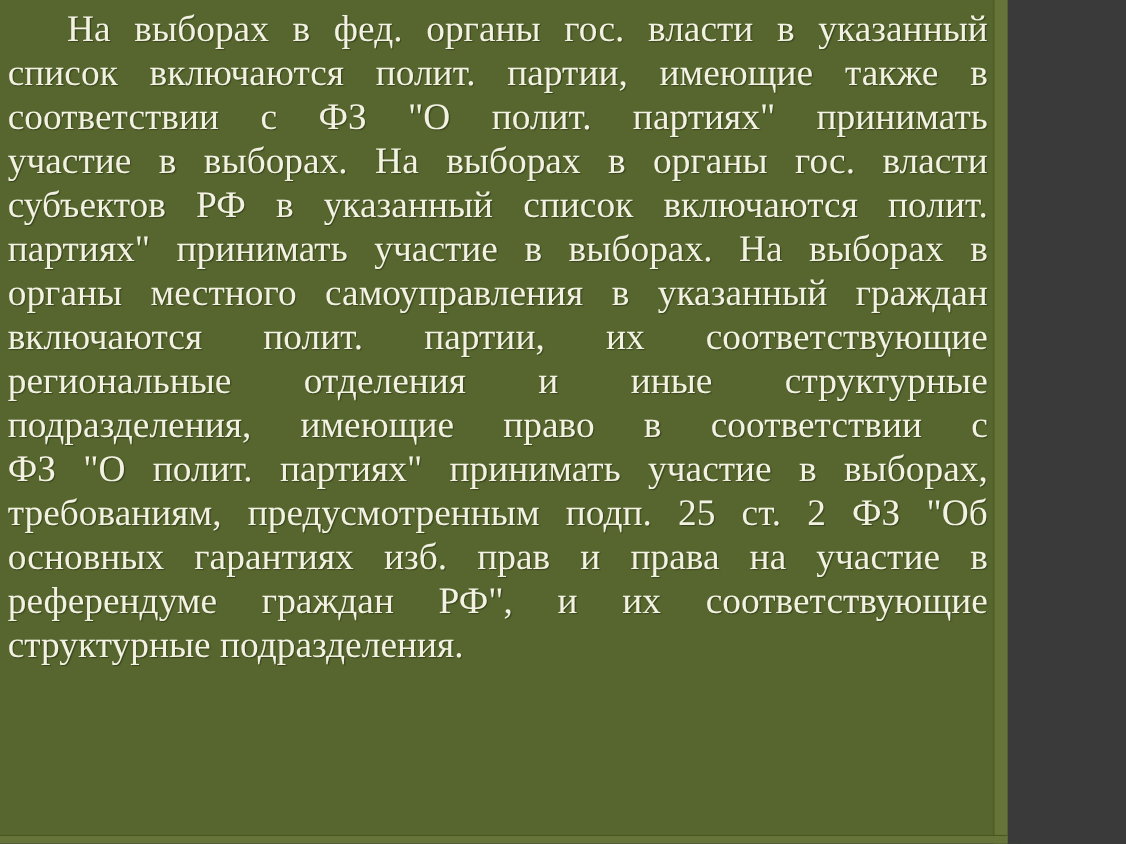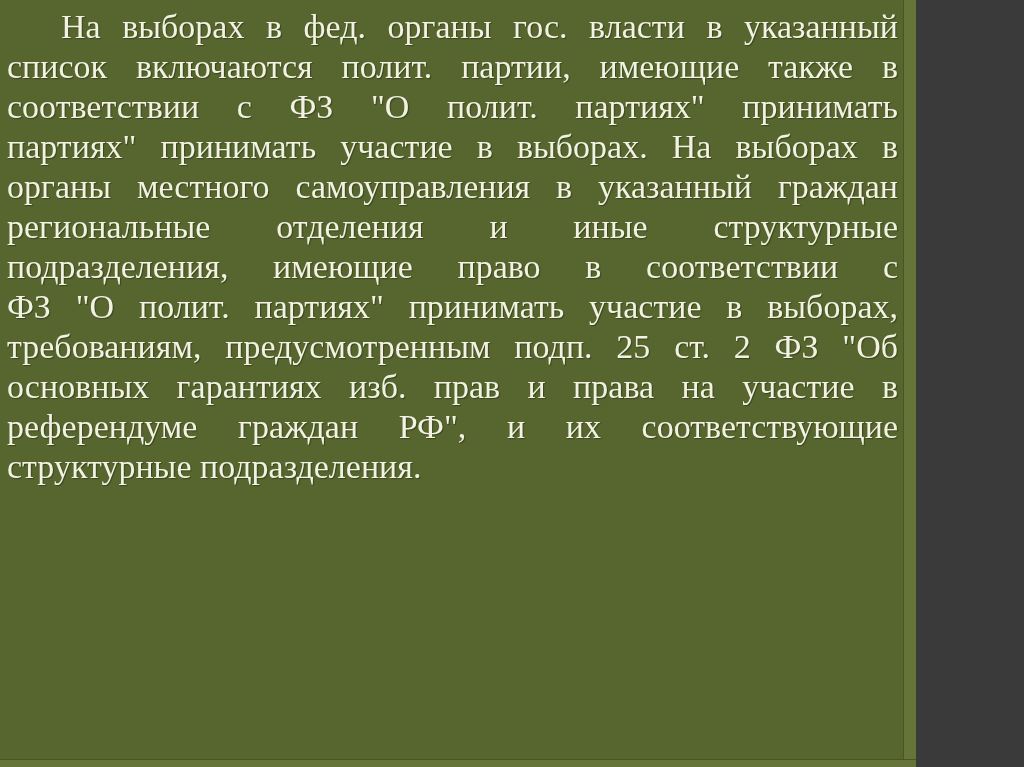--- a/index.html
+++ b/index.html
@@ -56,22 +56,25 @@
   }
 </style>
 </head>
 <body>
 
 <div class="slide">
   <div class="text-block" id="text-block">
       <div class="text-line first">На выборах в фед. органы гос. власти в указанный</div>
       <div class="text-line">список включаются полит. партии, имеющие также в</div>
       <div class="text-line">соответствии с ФЗ "О полит. партиях" принимать</div>
+      <div class="text-line">участие в выборах. На выборах в органы гос. власти</div>
+      <div class="text-line">субъектов РФ в указанный список включаются полит.</div>
       <div class="text-line">партиях" принимать участие в выборах. На выборах в</div>
       <div class="text-line">органы местного самоуправления в указанный граждан</div>
+      <div class="text-line">включаются полит. партии, их соответствующие</div>
       <div class="text-line">региональные отделения и иные структурные</div>
       <div class="text-line">подразделения, имеющие право в соответствии с</div>
       <div class="text-line">ФЗ "О полит. партиях" принимать участие в выборах,</div>
       <div class="text-line">требованиям, предусмотренным подп. 25 ст. 2 ФЗ "Об</div>
       <div class="text-line">основных гарантиях изб. прав и права на участие в</div>
       <div class="text-line">референдуме граждан РФ", и их соответствующие</div>
       <div class="text-line last">структурные подразделения.</div>
     </div>
   <div class="edge-right"></div>
   <div class="edge-bottom"></div>

